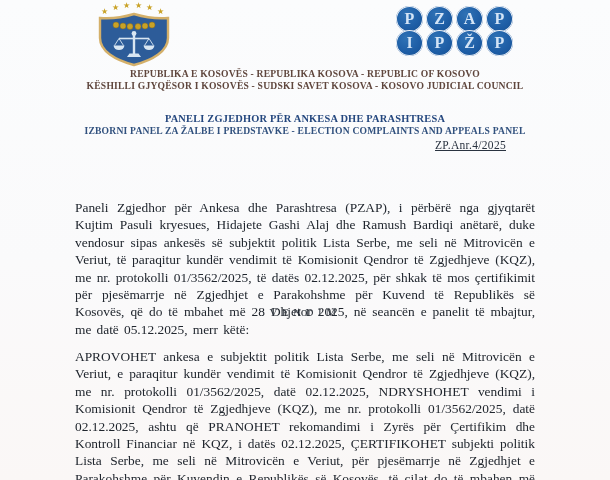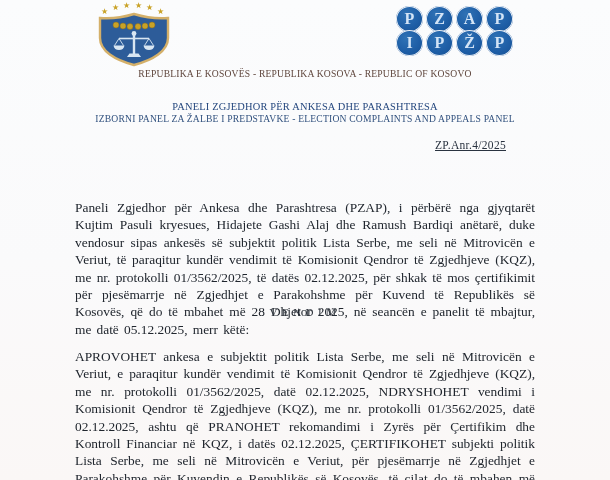--- a/index.html
+++ b/index.html
@@ -19,21 +19,21 @@
   .pzap-circle{
     width:27px;height:26px;border-radius:50%;
     background:radial-gradient(circle at 38% 32%, #2f72b5 0%, #1e5ea6 55%, #174e8e 100%);
     color:#d3e4f6;font-family:"Liberation Serif",serif;font-weight:bold;
     font-size:16px;display:flex;align-items:center;justify-content:center;
     box-shadow:0 0 0 1px #e9eef5 inset;
   }
 
   
   .header-text{position:absolute;top:68px;left:0;width:610px;text-align:center;}
-  .hline{font-weight:normal;letter-spacing:.2px;white-space:nowrap;}
+  .hline{font-weight:bold;letter-spacing:.2px;white-space:nowrap;}
   .hline1,.hline2{font-size:9.6px;color:#5f463d;line-height:12px;}
   .hline3{font-size:10.4px;color:#24477e;line-height:13px;margin-top:20px;}
   .hline4{font-size:9.6px;color:#31517e;line-height:12px;}
 
   
   .case-number{
     position:absolute;top:139px;right:104px;
     font-size:11.5px;color:#2a3340;text-decoration:underline;
     letter-spacing:.3px;
   }
@@ -103,20 +103,21 @@
     <div class="pzap-row">
       <span class="pzap-circle">I</span>
       <span class="pzap-circle">P</span>
       <span class="pzap-circle">Ž</span>
       <span class="pzap-circle">P</span>
     </div>
   </div>
 
   <div class="header-text">
     <div class="hline hline1">REPUBLIKA E KOSOVËS - REPUBLIKA KOSOVA - REPUBLIC OF KOSOVO</div>
+    <div class="hline hline2">KËSHILLI GJYQËSOR I KOSOVËS - SUDSKI SAVET KOSOVA - KOSOVO JUDICIAL COUNCIL</div>
     <div class="hline hline3">PANELI ZGJEDHOR PËR ANKESA DHE PARASHTRESA</div>
     <div class="hline hline4">IZBORNI PANEL ZA ŽALBE I PREDSTAVKE - ELECTION COMPLAINTS AND APPEALS PANEL</div>
   </div>
 
   <div class="case-number">ZP.Anr.4/2025</div>
 
   <p class="body-para para1">Paneli Zgjedhor për Ankesa dhe Parashtresa (PZAP), i përbërë nga gjyqtarët Kujtim Pasuli kryesues, Hidajete Gashi Alaj dhe Ramush Bardiqi anëtarë, duke vendosur sipas ankesës së subjektit politik Lista Serbe, me seli në Mitrovicën e Veriut, të paraqitur kundër vendimit të Komisionit Qendror të Zgjedhjeve (KQZ), me nr. protokolli 01/3562/2025, të datës 02.12.2025, për shkak të mos çertifikimit për pjesëmarrje në Zgjedhjet e Parakohshme për Kuvend të Republikës së Kosovës, që do të mbahet më 28 Dhjetor 2025, në seancën e panelit të mbajtur, me datë 05.12.2025, merr këtë:</p>
 
   <h2 class="decision-heading">VENDIM</h2>
 

